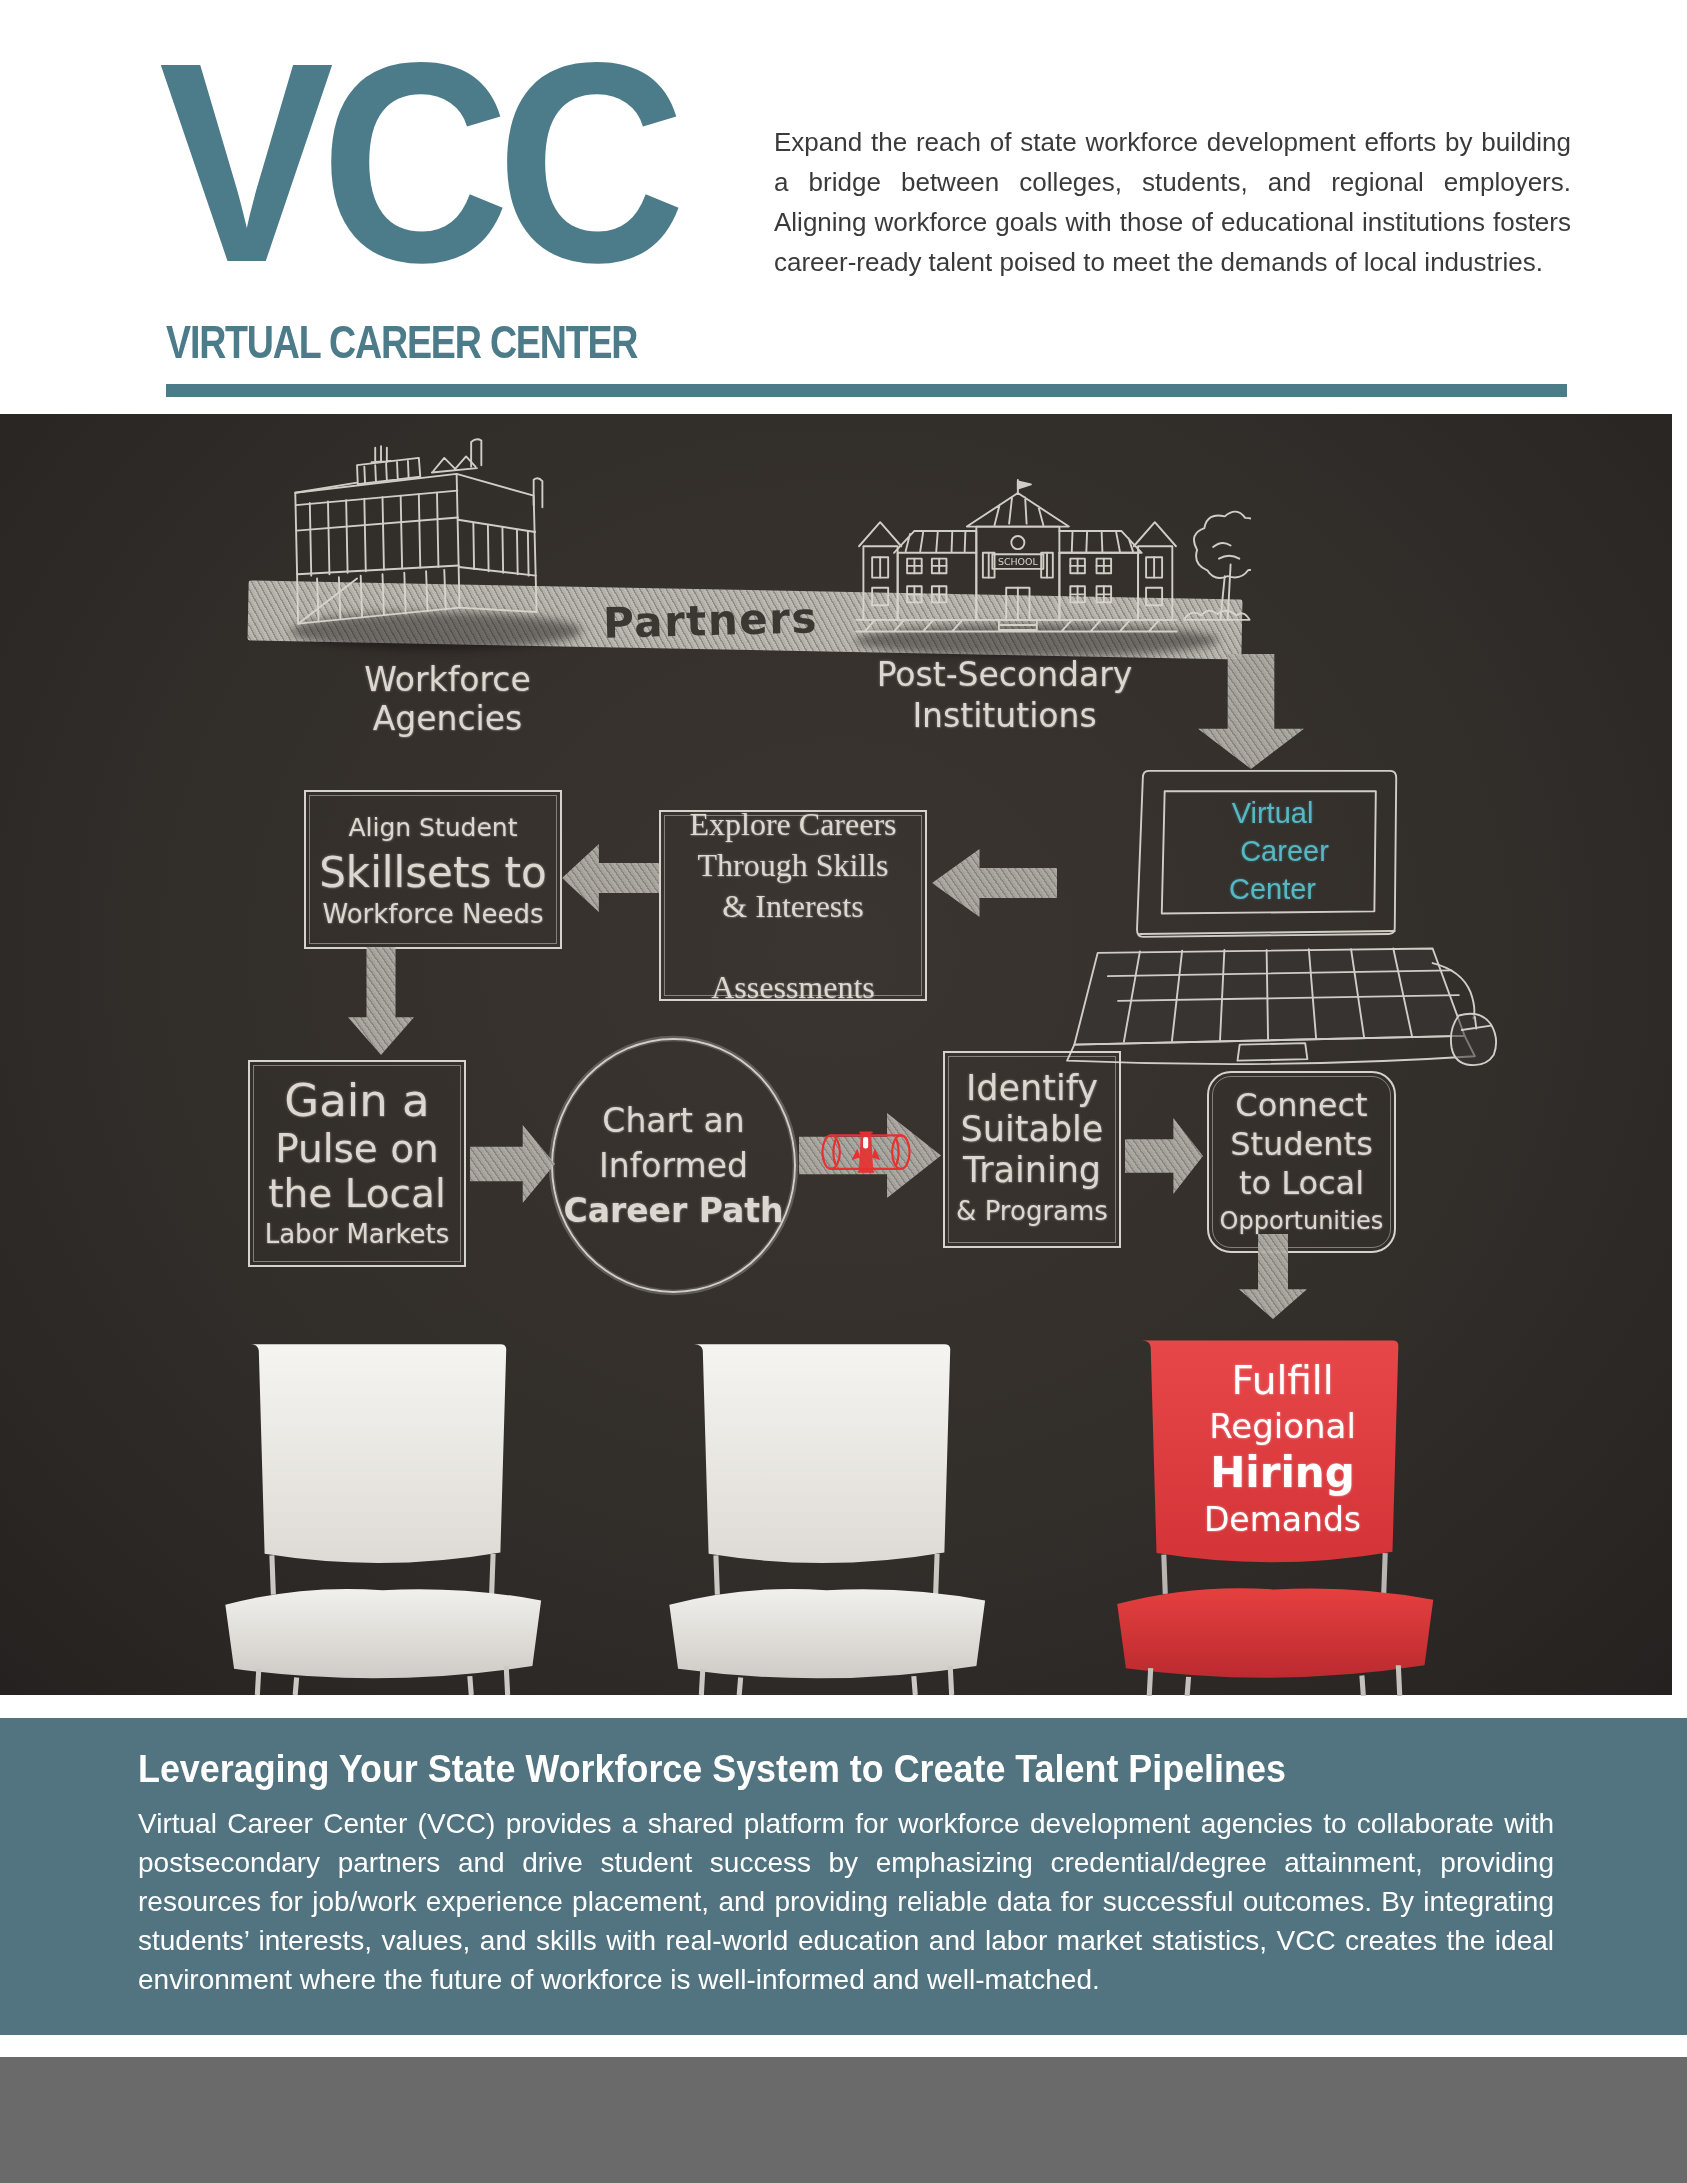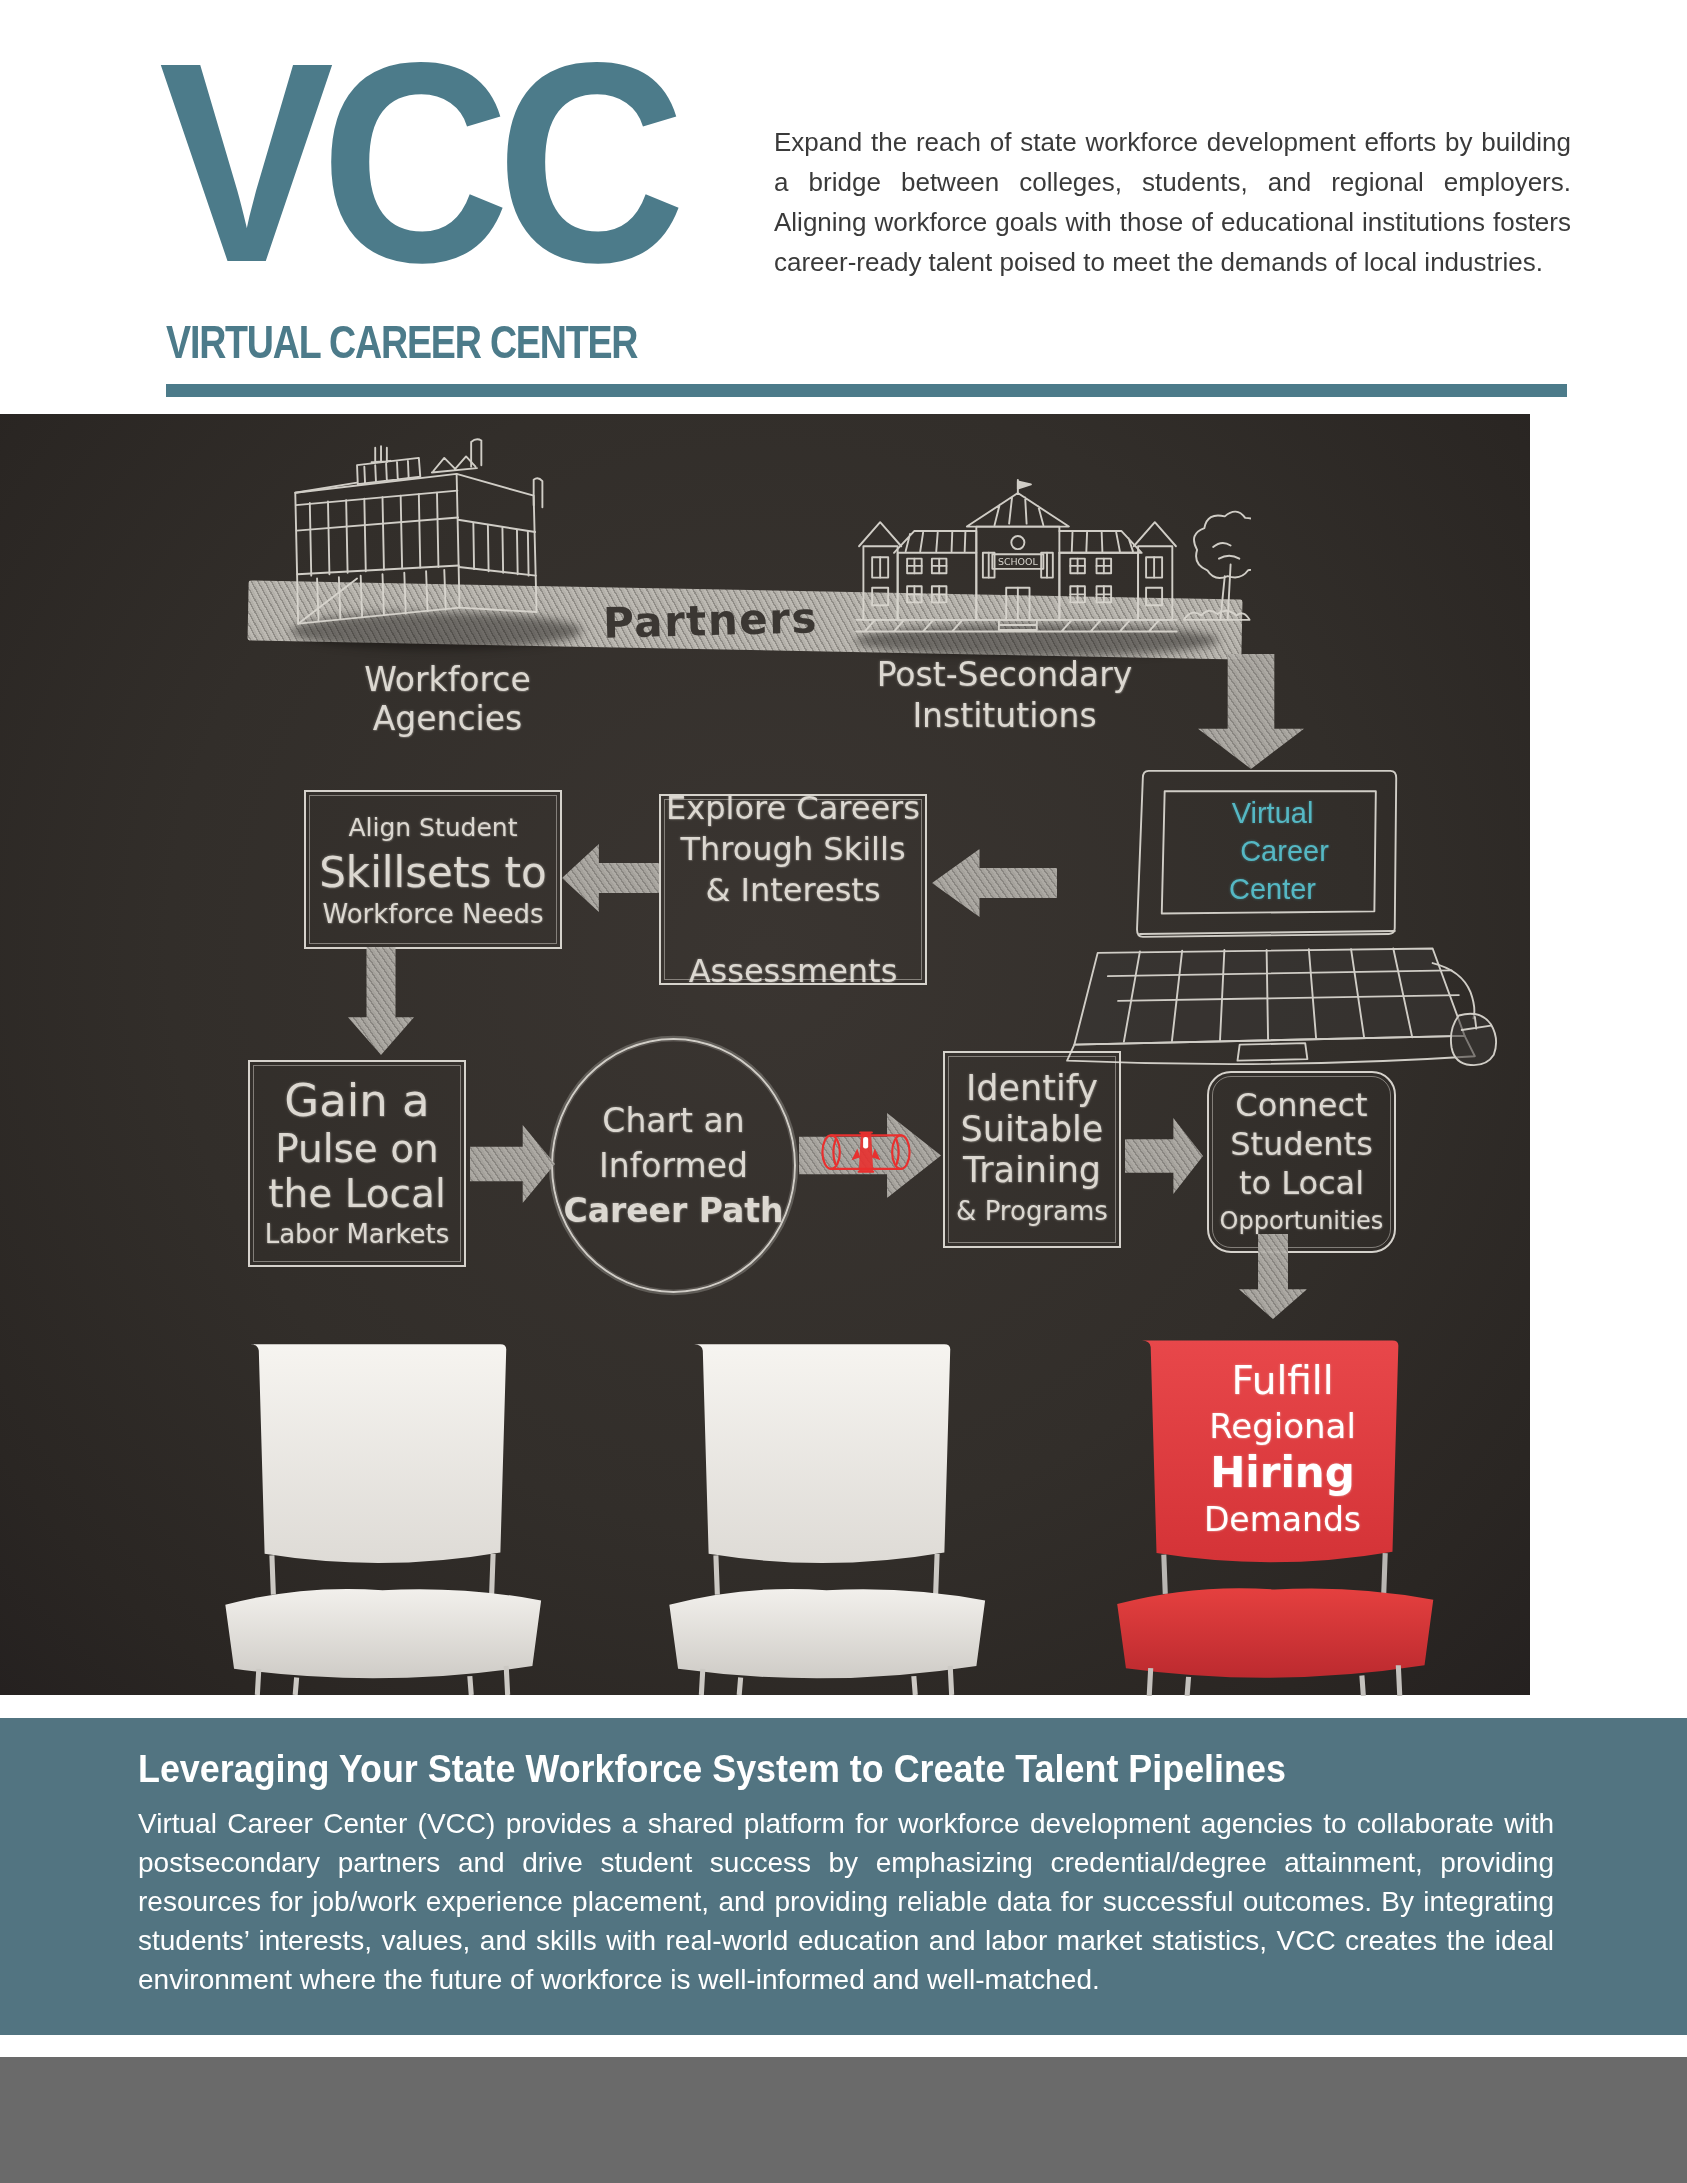--- a/index.html
+++ b/index.html
@@ -10,21 +10,21 @@
   
   .logo-acronym{left:159px;top:20.4px;font-size:285px;line-height:1;font-weight:700;
     color:#4c7b8a;letter-spacing:-14.6px;transform:scaleX(.92);transform-origin:left top;white-space:nowrap;}
   .logo-subtitle{left:166px;top:314px;font-size:47px;font-weight:700;color:#4c7b8a;
     letter-spacing:-1.5px;transform:scaleX(.80);transform-origin:left top;white-space:nowrap;}
   .intro-text{left:774px;top:122px;width:797px;font-size:26px;line-height:40px;
     color:#3a3a3a;text-align:justify;font-weight:400;}
   .header-bar{left:166px;top:384px;width:1401px;height:13px;background:#4c7b8a;}
 
   
-  .board{left:0;top:414px;width:1530px;height:1281px;
+  .board{left:0;top:414px;width:1672px;height:1281px;
     background:radial-gradient(ellipse at 50% 42%,#3a3531 0%,#322e2a 55%,#2a2623 85%,#252120 100%);}
   .board *{box-sizing:border-box;}
 
   .chalk{font-family:"DejaVu Sans",sans-serif;color:#dcd8d1;
     text-shadow:0 0 2.9px rgba(244,241,233,.38),0.7px 0.7px 0 rgba(244,241,233,.12);}
   .hatch-band{background:repeating-linear-gradient(60deg,#cfccc5 0 2.2px,#9d9a94 2.2px 3.6px,#c4c1ba 3.6px 5.8px);
     opacity:.88;border-radius:2.2px;}
   .arrow{background:repeating-linear-gradient(55deg,#b7b4ae 0 2.2px,#918e89 2.2px 3.6px,#aeaba5 3.6px 5.8px);
     opacity:.92;}
   .arrow.left {clip-path:polygon(0% 50%,38% 0%,38% 28%,100% 28%,100% 72%,38% 72%,38% 100%);}
@@ -167,21 +167,21 @@
       <span style="display:block;padding-left:24px;">Career</span>
       <span style="display:block;">Center</span>
     </div>
 
     <div class="abs chalk-box chalk" style="left:304px;top:376px;width:258px;height:159px;">
       <span style="font-size:25px;line-height:42px;">Align Student</span>
       <span style="font-size:42px;line-height:48px;">Skillsets to</span>
       <span style="font-size:26px;line-height:35px;">Workforce Needs</span>
     </div>
 
-    <div class="abs chalk-box chalk" style="left:659px;top:380px;width:268px;height:191px;">
+    <div class="abs chalk-box chalk" style="left:659px;top:396px;width:268px;height:191px;font-family:Liberation Serif, serif;">
       <span style="font-size:32px;line-height:41px;">Explore Careers</span>
       <span style="font-size:32px;line-height:41px;">Through Skills</span>
       <span style="font-size:32px;line-height:41px;">&amp; Interests</span>
       <span style="font-size:32px;line-height:41px;margin-top:40px;">Assessments</span>
     </div>
 
     <div class="abs chalk-box chalk" style="left:248px;top:646px;width:218px;height:207px;">
       <span style="font-size:45px;line-height:51px;">Gain a</span>
       <span style="font-size:39px;line-height:45px;">Pulse on</span>
       <span style="font-size:39px;line-height:45px;">the Local</span>

